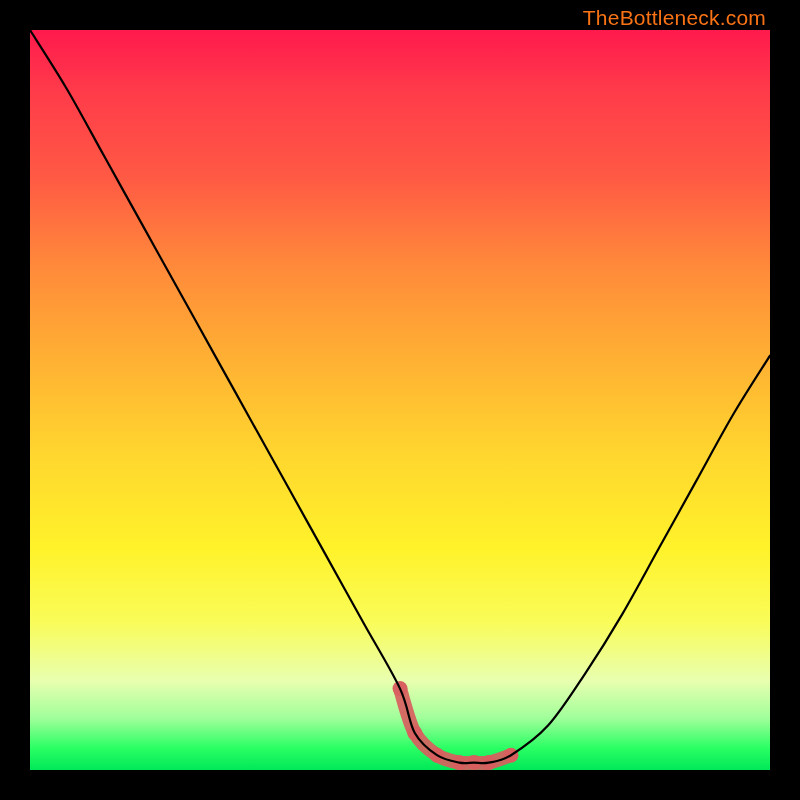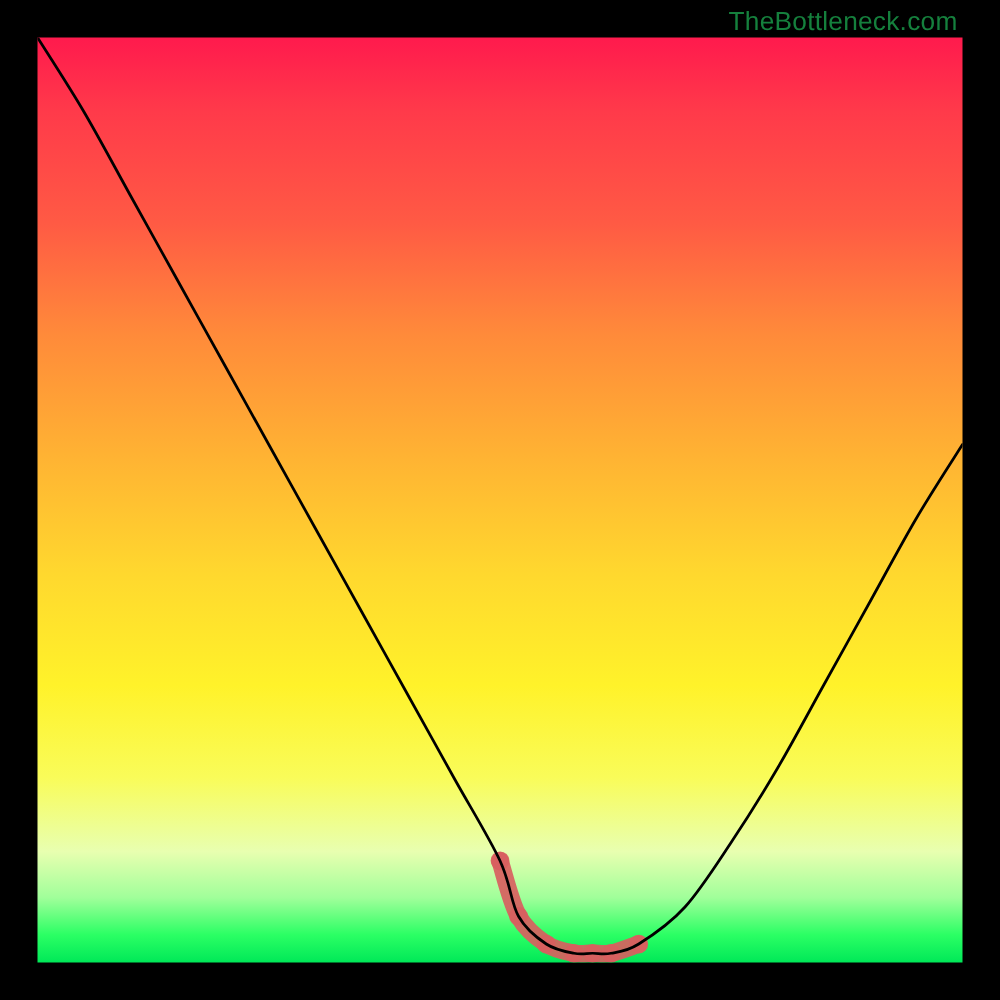--- a/index.html
+++ b/index.html
@@ -35,21 +35,21 @@
       #f9fc59 80%,
       #e8ffb0 88%,
       #a0ff9a 93%,
       #2bff64 97%,
       #00e858 100%);
   }
   .watermark {
     position: absolute;
     top: 6px;
     right: 34px;
-    color: #15803d;
+    color: #f97316;
     font-size: 21px;
     font-weight: 500;
     letter-spacing: 0.2px;
   }
   svg.curve {
     position: absolute;
     left: 0;
     top: 0;
     width: 740px;
     height: 740px;

